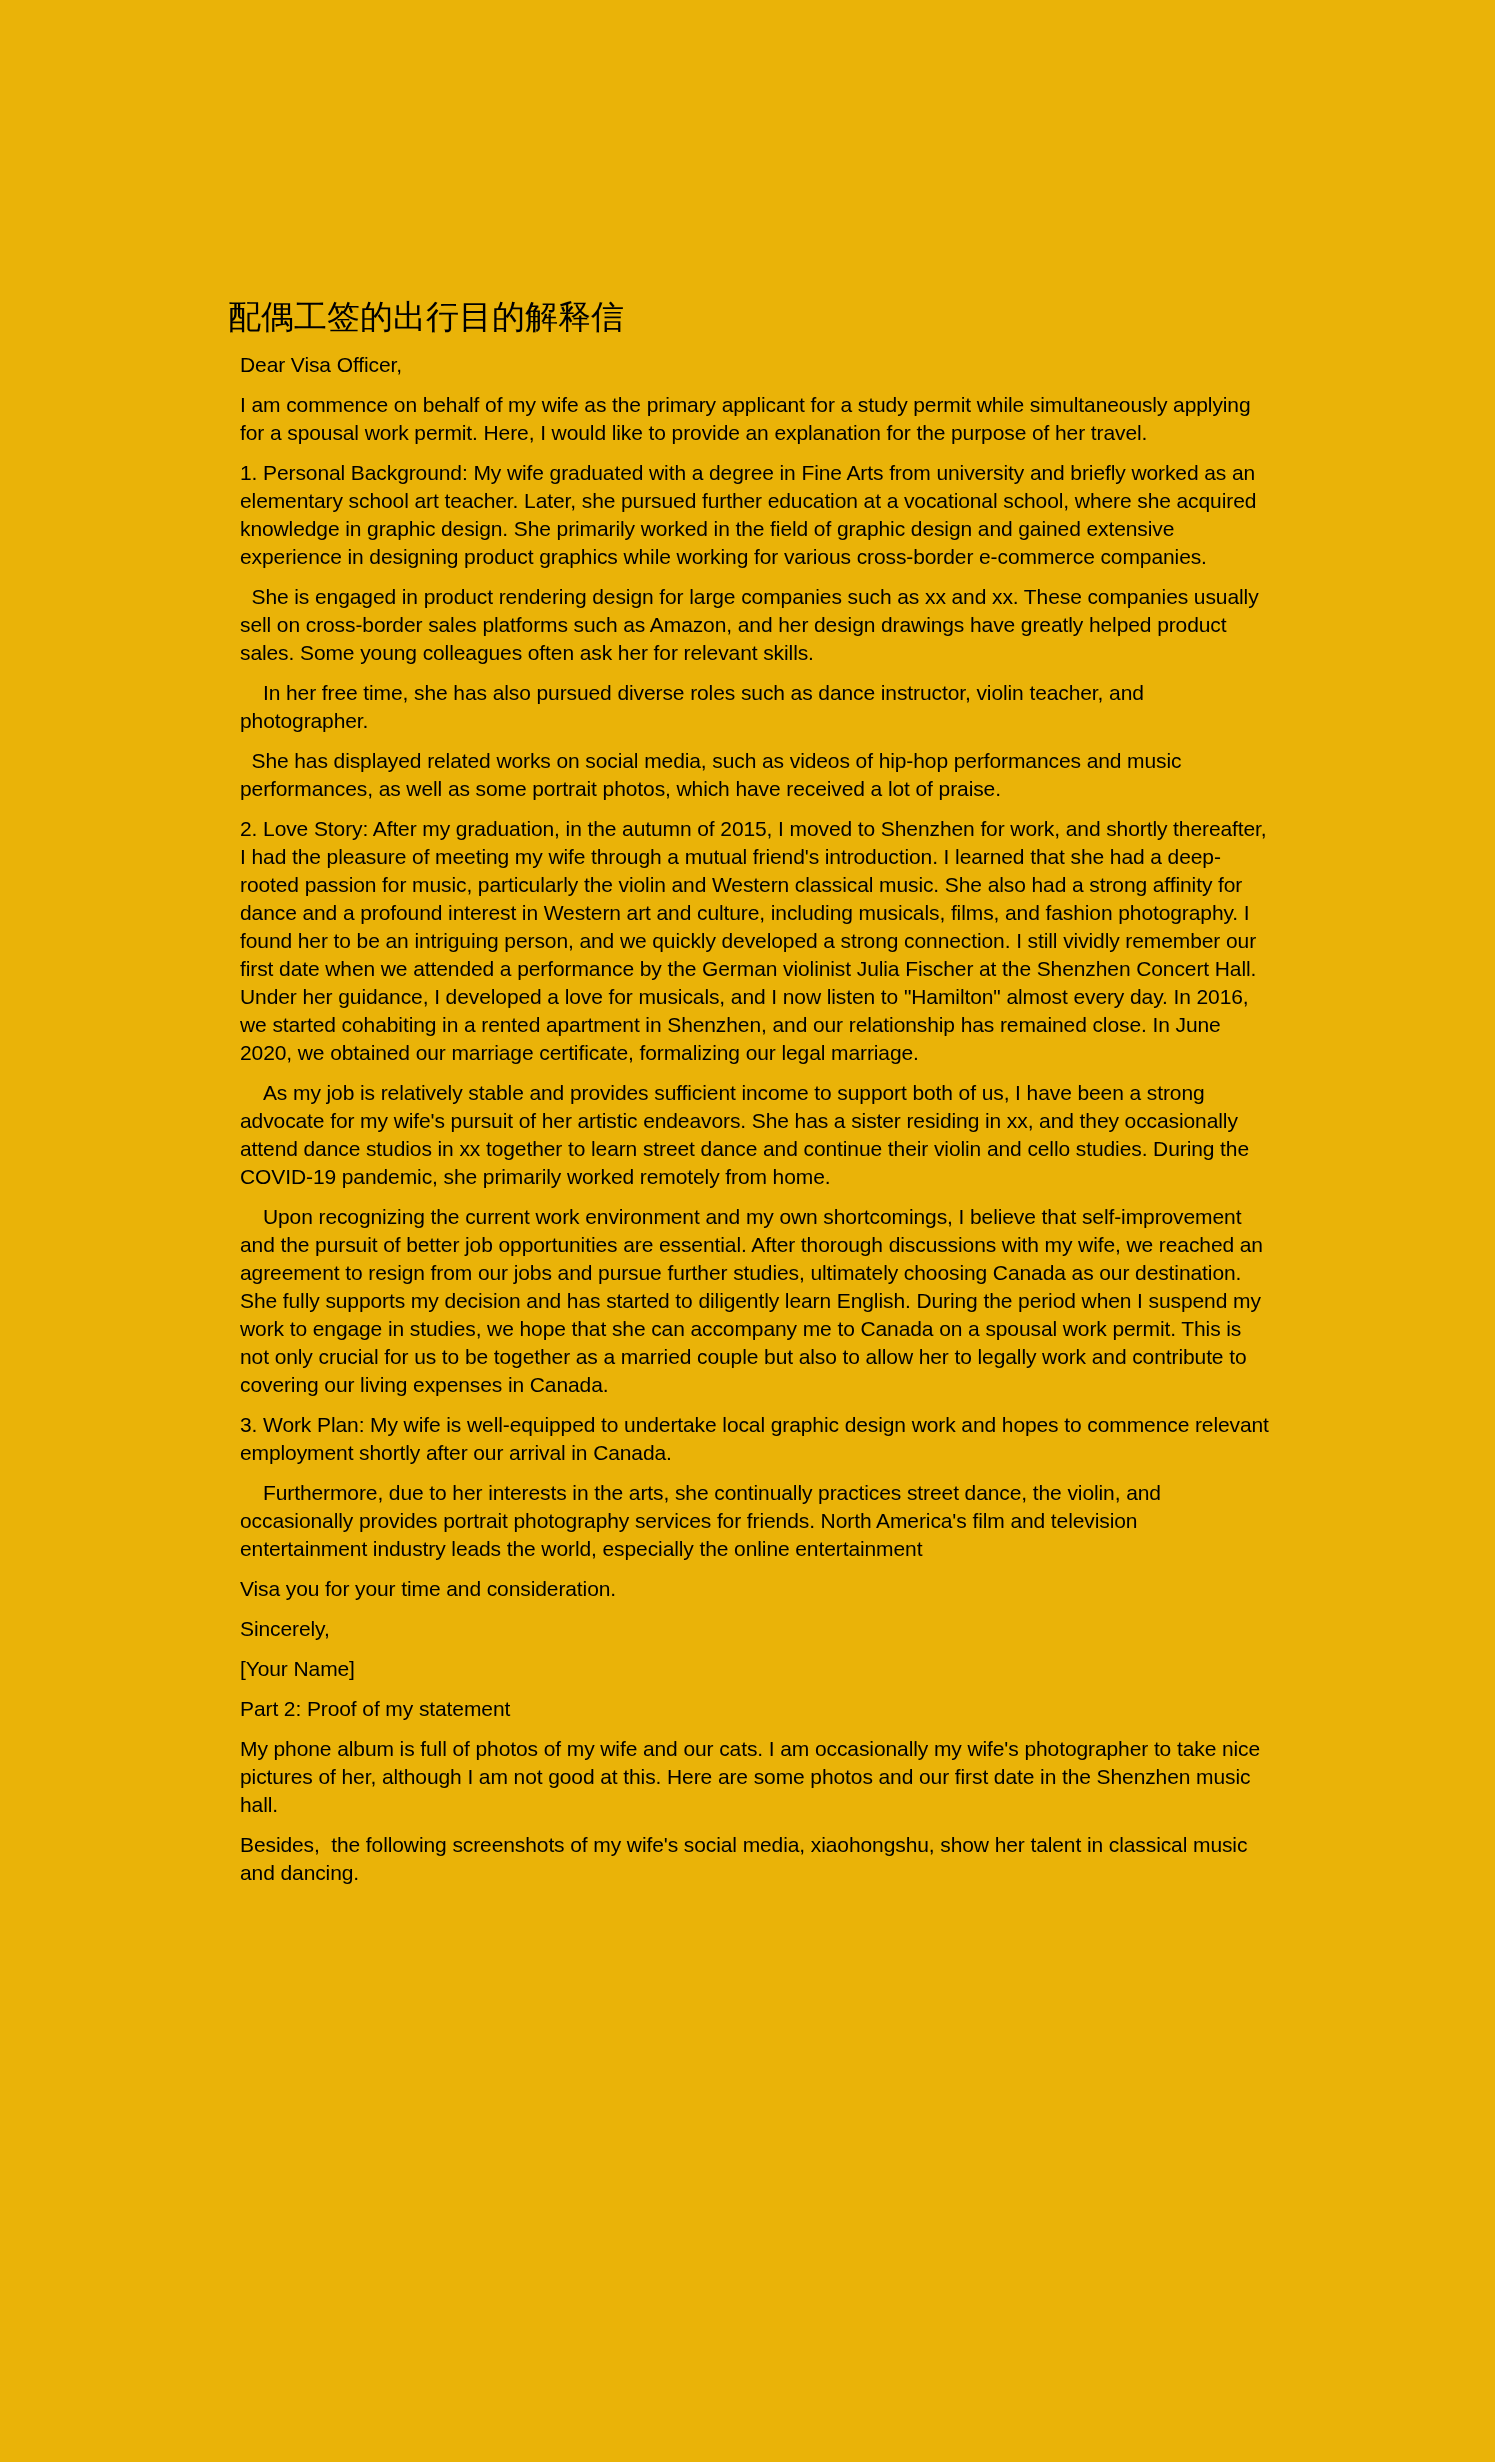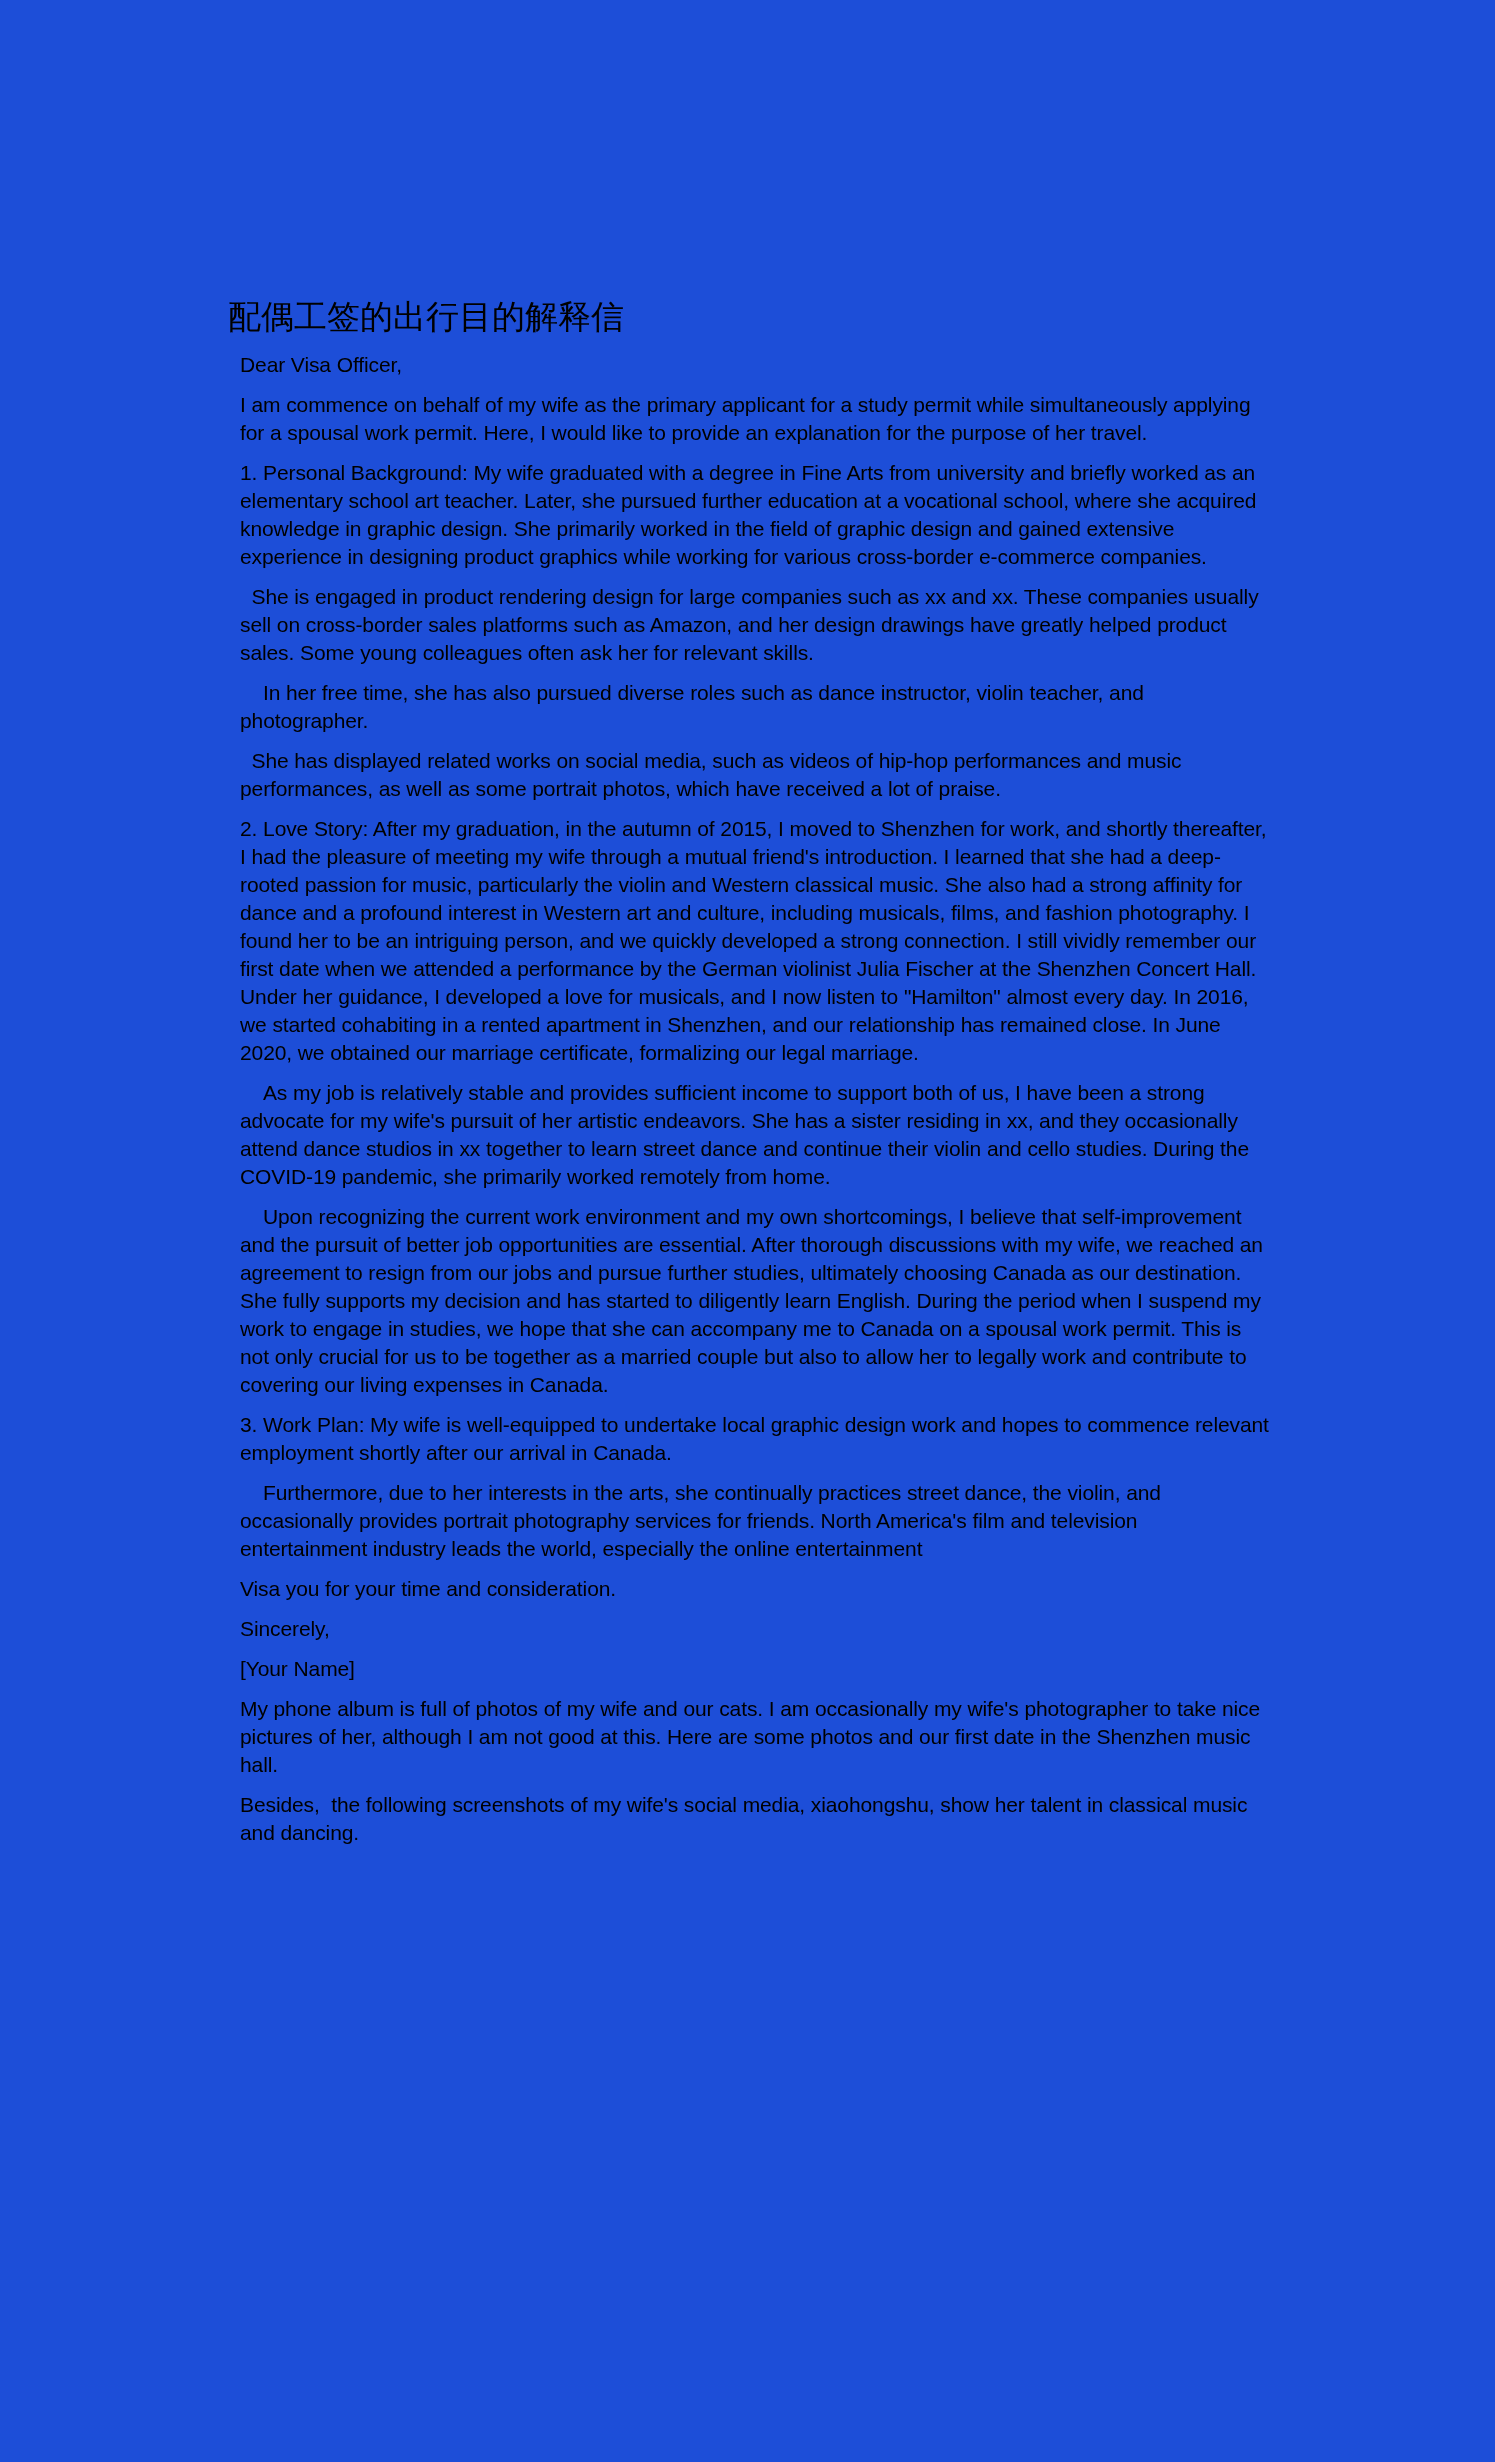--- a/index.html
+++ b/index.html
@@ -1,20 +1,20 @@
 <!DOCTYPE html>
 <html style="font-size:12px"><head>
 <meta charset="utf-8">
 <style>
   html, body { margin: 0; padding: 0; background: #ffffff; }
   .page {
     position: relative;
     width: 1496px;
     height: 2462px;
-    background: #1d4ed8;
+    background: #eab308;
     overflow: hidden;
   }
   .content {
     position: absolute;
     left: 228px;
     top: 296px;
     width: 1053px;
     color: #000000;
   }
   .title {
@@ -58,20 +58,21 @@
     <p class="line">    Upon recognizing the current work environment and my own shortcomings, I believe that self-improvement and the pursuit of better job opportunities are essential. After thorough discussions with my wife, we reached an agreement to resign from our jobs and pursue further studies, ultimately choosing Canada as our destination. She fully supports my decision and has started to diligently learn English. During the period when I suspend my work to engage in studies, we hope that she can accompany me to Canada on a spousal work permit. This is not only crucial for us to be together as a married couple but also to allow her to legally work and contribute to covering our living expenses in Canada.</p>
 
     <p class="line gap1">3. Work Plan: My wife is well-equipped to undertake local graphic design work and hopes to commence relevant employment shortly after our arrival in Canada.</p>
     <p class="line">    Furthermore, due to her interests in the arts, she continually practices street dance, the violin, and occasionally provides portrait photography services for friends. North America's film and television entertainment industry leads the world, especially the online entertainment</p>
     <p class="line">Visa you for your time and consideration.</p>
 
     <p class="line gap1">Sincerely,</p>
 
     <p class="line gap1">[Your Name]</p>
 
+    <p class="line gap3">Part 2: Proof of my statement</p>
 
     <p class="line gap1">My phone album is full of photos of my wife and our cats. I am occasionally my wife's photographer to take nice pictures of her, although I am not good at this. Here are some photos and our first date in the Shenzhen music hall.</p>
 
     <p class="line gap1">Besides,  the following screenshots of my wife's social media, xiaohongshu, show her talent in classical music and dancing.</p>
 
   </div>
 </div>
 
 
 </body></html>

